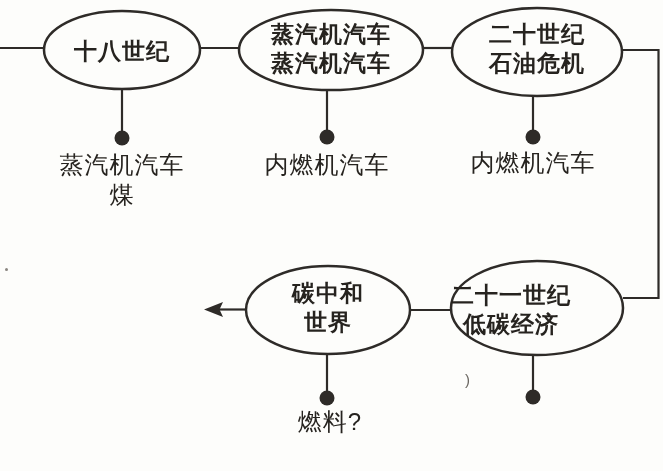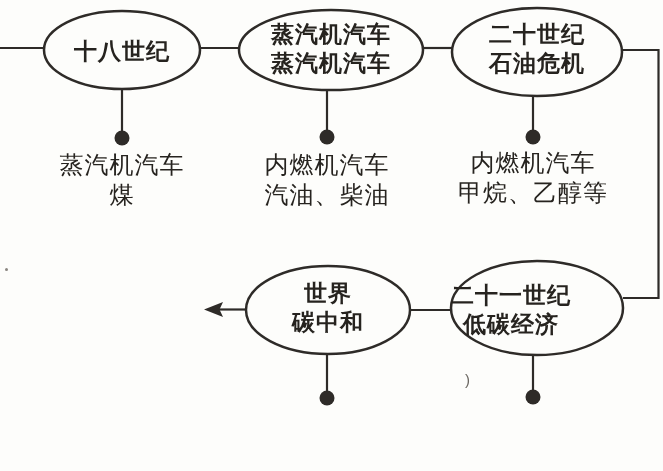--- a/index.html
+++ b/index.html
@@ -100,39 +100,38 @@
   </div>
   <div class="node-text" style="left:331px; top:49px;">
     <div>蒸汽机汽车</div>
     <div>蒸汽机汽车</div>
   </div>
   <div class="node-text" style="left:537px; top:49px;">
     <div>二十世纪</div>
     <div>石油危机</div>
   </div>
   <div class="node-text" style="left:328px; top:308px;">
+    <div>碳中和</div>
     <div>世界</div>
-    <div>碳中和</div>
   </div>
   <div class="node-text" style="left:511px; top:310px;">
     <div>二十一世纪</div>
     <div>低碳经济</div>
   </div>
 
   <div class="annotation" style="left:122px; top:150px;">
     <div>蒸汽机汽车</div>
     <div>煤</div>
   </div>
   <div class="annotation" style="left:327px; top:150px;text-align:center;">
     <div>内燃机汽车</div>
-    <div>汽油、柴油</div>
   </div>
   <div class="annotation" style="left:533px; top:148px;">
     <div>内燃机汽车</div>
-    <div>甲烷、乙醇等</div>
   </div>
   <div class="annotation" style="left:330px; top:407px;">
+    <div>燃料?</div>
   </div>
 
   <span class="artifact-paren">)</span>
   <span class="artifact-dot"></span>
 
 </div>
 
 </body></html>

